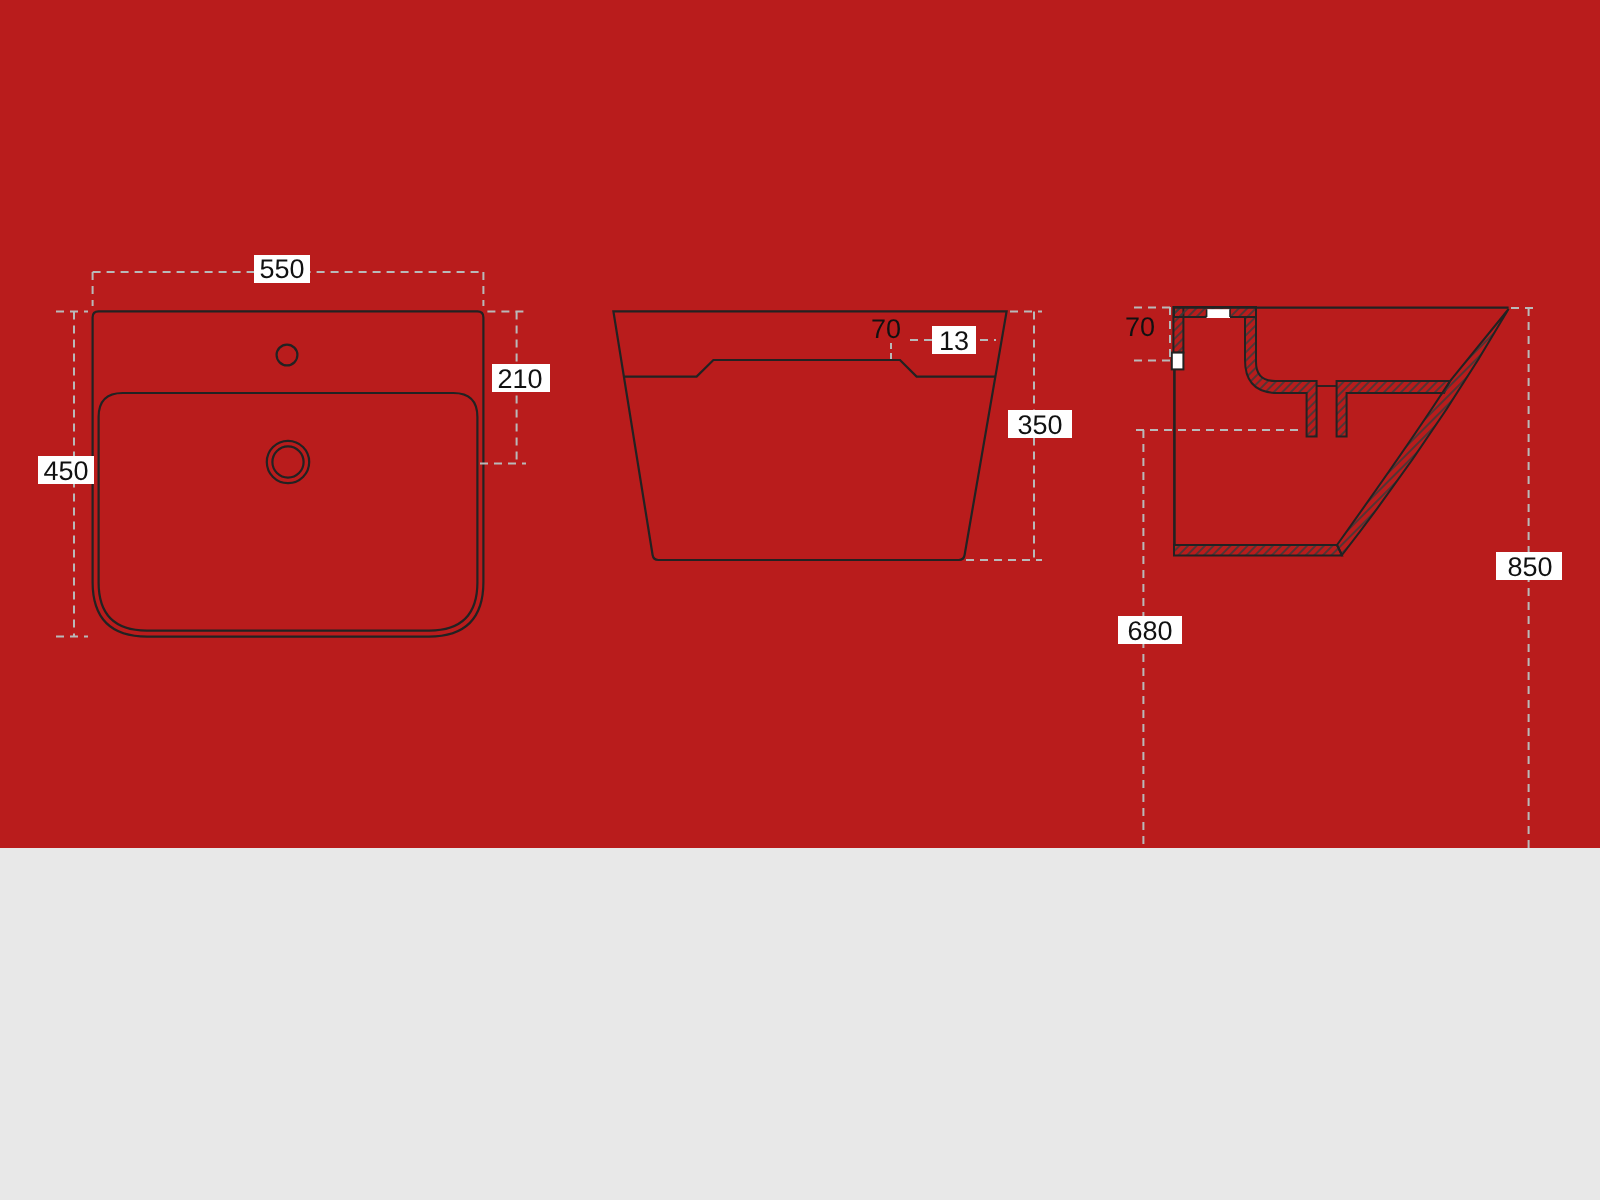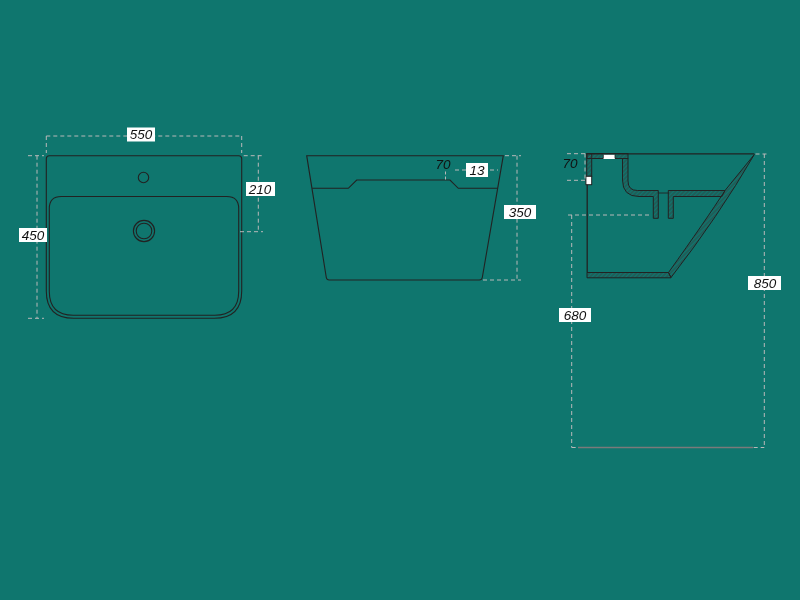--- a/index.html
+++ b/index.html
@@ -1,19 +1,19 @@
 <!DOCTYPE html>
 <html><head>
 <meta charset="utf-8">
 <style>
   html,body{margin:0;padding:0;background:#e8e8e8;}
   .page{
-    width:800px;height:600px;background:#0f766e;position:relative;
+    width:800px;height:424px;background:#b91c1c;position:relative;
     font-family:"Liberation Sans", sans-serif;
-    margin:0 auto;overflow:hidden;font-style:italic;
+    margin:0 auto;overflow:hidden;
   }
   svg text{
     font-family:"Liberation Sans", sans-serif;
     font-size:13.5px;
     fill:#111111;
   }
 </style>
 </head>
 <body>
 

